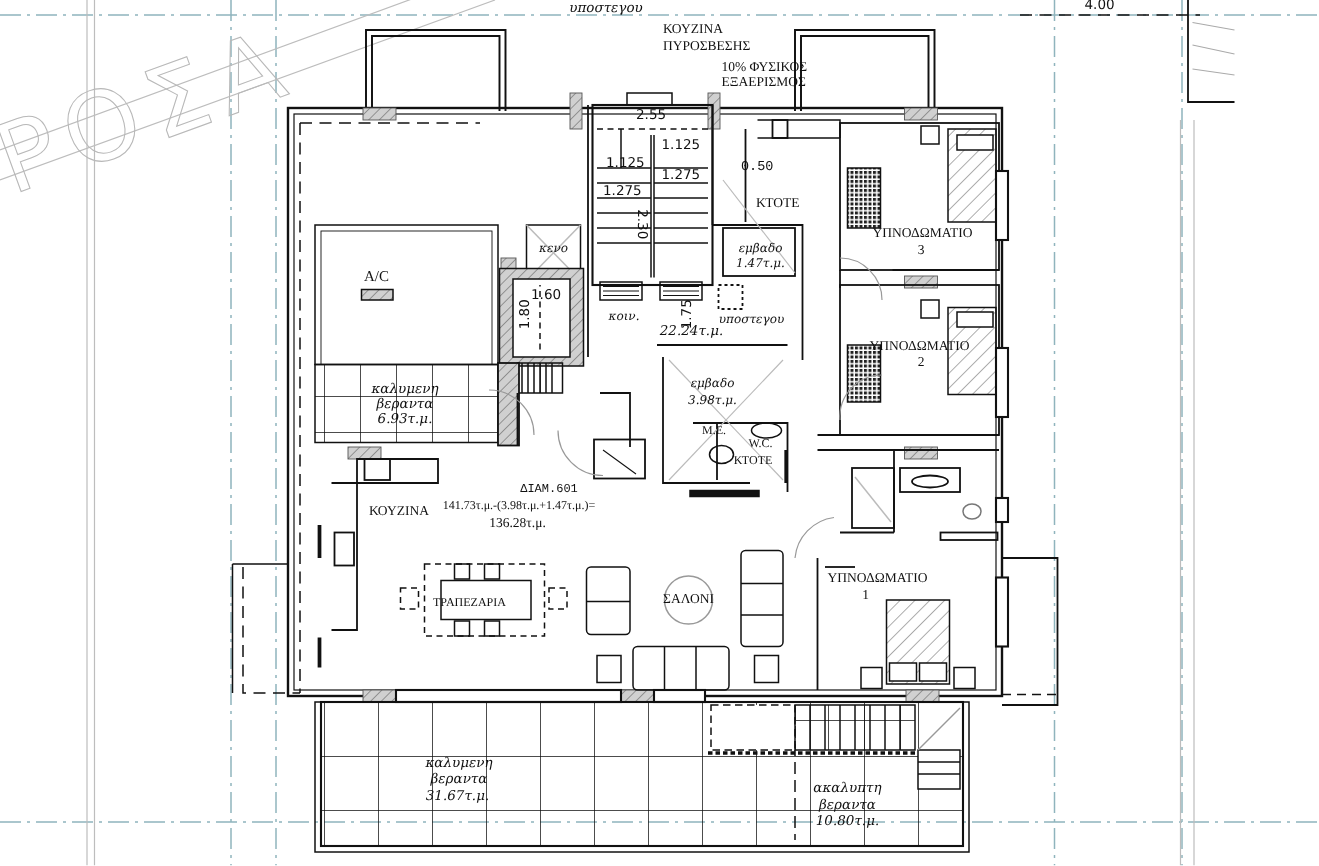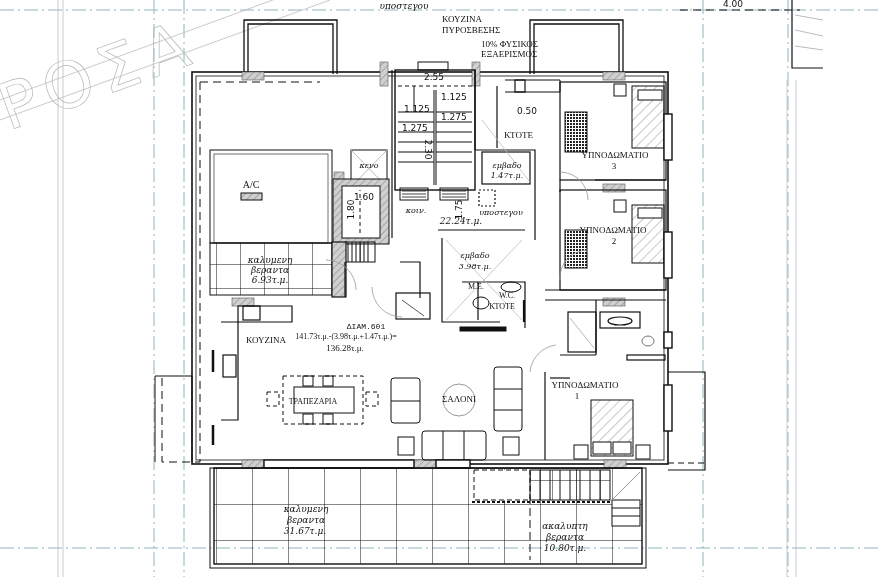--- a/index.html
+++ b/index.html
@@ -313,21 +313,21 @@
 
 <div class="lbl dim" style="left:424px;top:73px;">2.55</div>
 <div class="lbl dim" style="left:441px;top:93px;">1.125</div>
 <div class="lbl dim" style="left:404px;top:105px;">1.125</div>
 <div class="lbl dim" style="left:441px;top:113px;">1.275</div>
 <div class="lbl dim" style="left:402px;top:124px;">1.275</div>
 <div class="lbl dim" style="left:417px;top:145px;transform:rotate(90deg);">2.30</div>
 <div class="lbl dim" style="left:354px;top:193px;">1.60</div>
 <div class="lbl dim" style="left:341px;top:205px;transform:rotate(-90deg);">1.80</div>
 <div class="lbl dim" style="left:449px;top:205px;transform:rotate(-90deg);">1.75</div>
-<div class="lbl dim" style="left:517px;top:107px;">0.50</div>
+<div class="lbl dim" style="left:494px;top:107px;font-family:Liberation Mono, monospace;">0.50</div>
 
 <div class="lbl serif s10 c" style="left:251px;top:180px;">A/C</div>
 <div class="lbl ital s8 c" style="left:369px;top:162px;">κενο</div>
 <div class="lbl ital s9 c" style="left:270px;top:256px;">καλυμενη</div>
 <div class="lbl ital s9 c" style="left:270px;top:266px;">βεραντα</div>
 <div class="lbl ital s9 c" style="left:270px;top:276px;">6.93τ.μ.</div>
 
 <div class="lbl ital s8 c" style="left:416px;top:207px;">κοιν.</div>
 <div class="lbl ital s9 c" style="left:422px;top:217px;margin-left:39px;">22.24τ.μ.</div>
 <div class="lbl ital s8 c" style="left:507px;top:162px;">εμβαδο</div>

